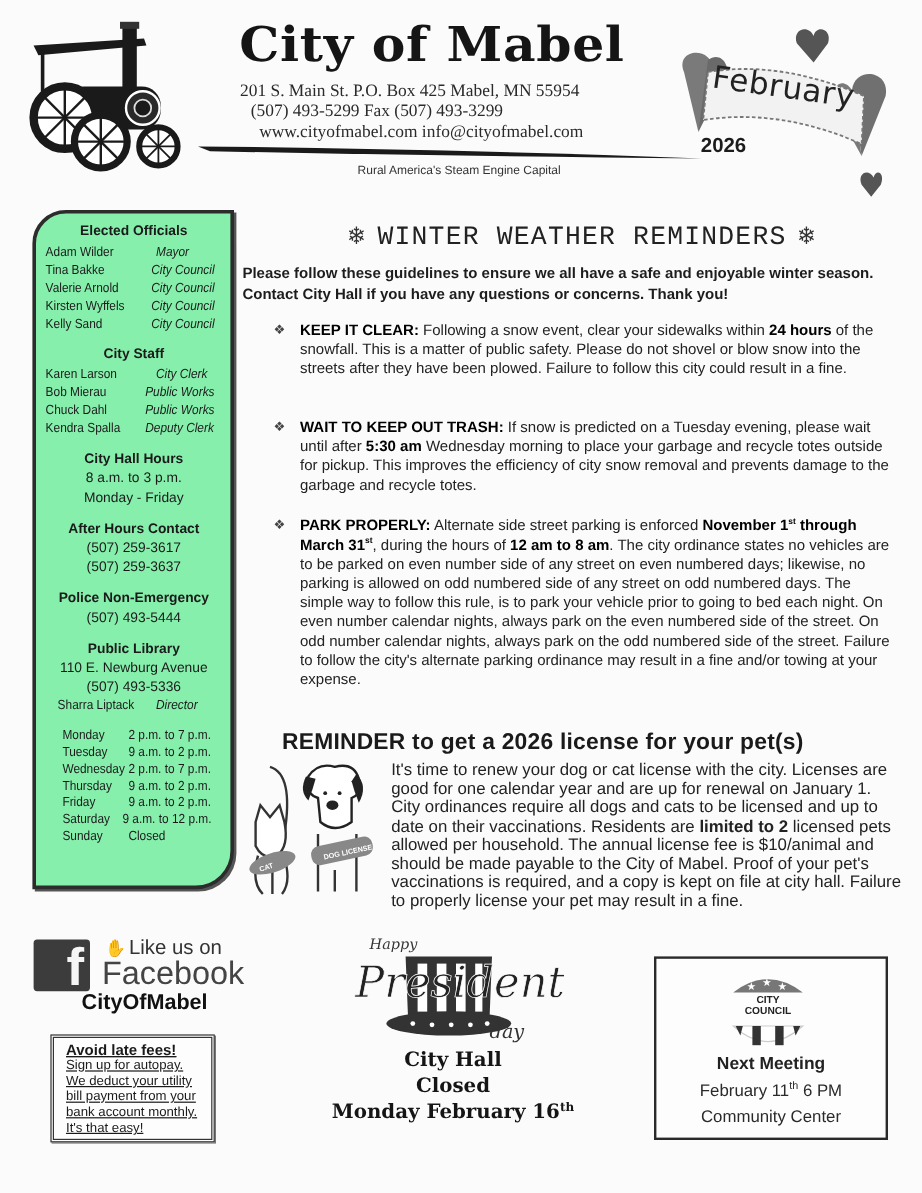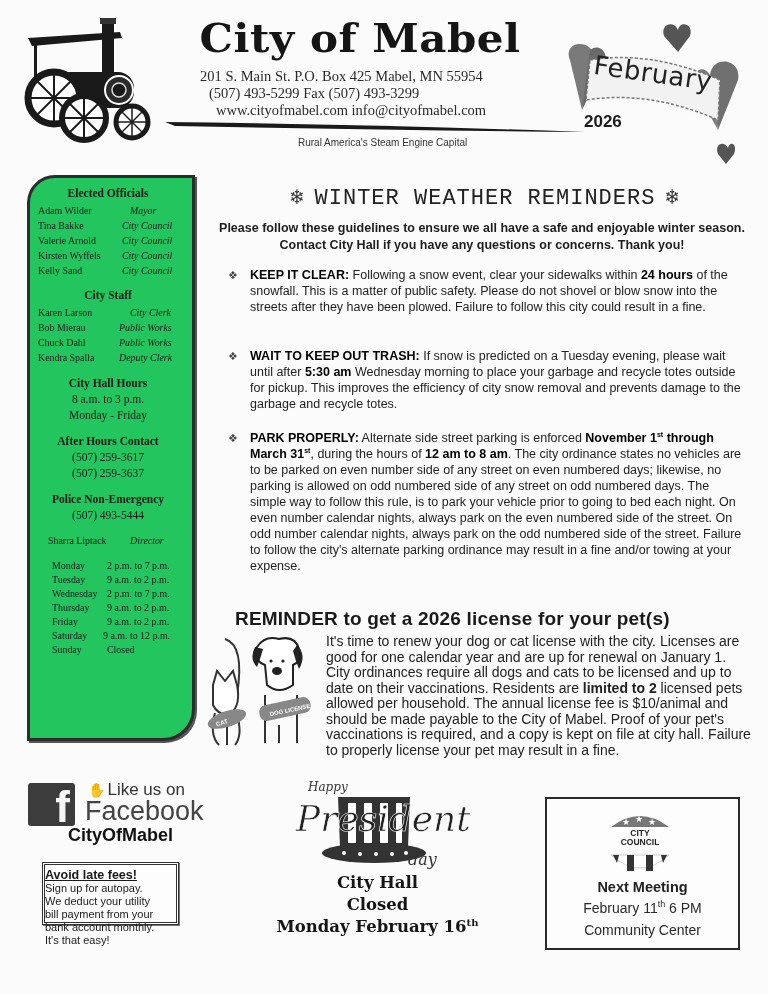--- a/index.html
+++ b/index.html
@@ -17,58 +17,58 @@
   .swoosh { position: absolute; left: 165px; top: 118px; width: 420px; height: 20px; }
   .tagline { position: absolute; left: 298px; top: 137px; font-size: 10px; color: #333; }
   .month-banner { position: absolute; left: 560px; top: 20px; width: 200px; height: 150px; }
   .month-text { position: absolute; left: 596px; top: 50px; font-family: "DejaVu Sans", sans-serif; font-size: 26px; color: #222;
                 transform: rotate(8deg); transform-origin: left top; letter-spacing: 0.5px; }
   .year { position: absolute; left: 584px; top: 112px; font-weight: 700; font-size: 17px; color: #1c1c1c; }
 
   
   .sidebar { position: absolute; left: 27px; top: 175px; width: 168px; height: 566px;
              border: 3px solid #2c2c2c; border-top-left-radius: 28px; border-bottom-right-radius: 32px;
-             background: #22c55e; padding: 8px 14px 6px 8px; font-size: 11px; line-height: 15px;
-             font-family: Liberation Serif, serif; box-shadow: 2px 2px 0 #555; }
+             background: #86efac; padding: 8px 7px 6px 8px; font-size: 11px; line-height: 15px;
+             font-family: Liberation Sans, sans-serif; box-shadow: 2px 2px 0 #555; }
   .sb-head { text-align: center; font-weight: 700; font-size: 11.5px; margin-bottom: 2px; }
   .sb-row { display: flex; }
   .sb-row .n { width: 92px; transform: scaleX(0.9); transform-origin: left; white-space: nowrap; }
   .sb-row .r { font-style: italic; white-space: nowrap; transform: scaleX(0.9); transform-origin: left; }
   .sb-center { text-align: center; font-size: 11.5px; line-height: 16px; }
   .sb-gap { height: 10px; }
   .lib-row { display: flex; font-size: 11px; line-height: 14px; padding-left: 14px; }
   .lib-row .d { width: 55px; white-space: nowrap; transform: scaleX(0.9); transform-origin: left; }
   .lib-row .h { white-space: nowrap; transform: scaleX(0.9); transform-origin: left; }
 
   
   .ww-title { position: absolute; left: 260px; top: 184px; width: 450px; text-align: center;
               font-family: Liberation Mono, monospace; font-size: 22px; letter-spacing: 1px; color: #222; font-weight: 400; }
   .ww-title .snow { font-size: 22px; color: #333; margin: 0 10px; }
-  .ww-intro { position: absolute; left: 202px; top: 220px; width: 560px; text-align: center; font-weight: 700; font-size: 12.5px; line-height: 17px; color: #1d1d1d; }
+  .ww-intro { position: absolute; left: 202px; top: 220px; width: 560px; text-align: left; font-weight: 700; font-size: 12.5px; line-height: 17px; color: #1d1d1d; }
   .bullet { position: absolute; left: 228px; width: 520px; font-size: 12.5px; line-height: 16px; color: #222; }
   .bullet .diamond { position: absolute; left: 0; top: 0; font-size: 11px; color: #444; }
   .bullet .txt { margin-left: 22px; }
   .bullet b { color: #000000; }
   sup { font-size: 7px; line-height: 0; }
 
   .pet-title { position: absolute; left: 235px; top: 608px; font-family: "Liberation Sans", sans-serif; font-weight: 900; font-size: 19px; color: #1a1a1a; letter-spacing: 0.2px; }
   .pet-art { position: absolute; left: 205px; top: 635px; width: 118px; height: 112px; }
   .pet-text { position: absolute; left: 326px; top: 634px; width: 425px; font-size: 14px; line-height: 15.5px; color: #222; }
 
   
   .fb { position: absolute; left: 28px; top: 778px; width: 190px; height: 70px; }
   .fb-square { position: absolute; left: 0; top: 5px; width: 47px; height: 43px; background: #3c3c3c; border-radius: 3px; color: #f5f5f5;
                font-weight: 700; font-size: 44px; line-height: 48px; text-align: right; padding-right: 5px; overflow: hidden; }
   .fb-like { position: absolute; left: 60px; top: 2px; font-size: 17px; color: #333; white-space: nowrap; }
   .fb-like .thumb { font-size: 14px; margin-right: 2px; }
   .fb-word { position: absolute; left: 57px; top: 18px; font-size: 27px; color: #444; }
   .fb-handle { position: absolute; left: 40px; top: 47px; font-weight: 900; font-size: 18px; color: #111; }
 
-  .autopay { position: absolute; left: 42px; top: 862px; width: 137px; height: 63px; border: 3px double #333; padding: 3px 0;
-             font-size: 11px; line-height: 13px; background: #fdfdfd; box-shadow: 1px 1px 0 #777; }
+  .autopay { position: absolute; left: 42px; top: 862px; width: 137px; height: 90px; border: 3px double #333; padding: 3px 10px;
+             font-size: 11px; line-height: 13px; background: #fdfdfd; box-shadow: 1px 1px 0 #777; text-decoration: underline; }
   .autopay .ah { font-weight: 900; font-size: 12.5px; text-decoration: underline; line-height: 14px; }
 
   .pres { position: absolute; left: 290px; top: 775px; width: 180px; height: 95px; }
   .closed { position: absolute; left: 255px; top: 872px; width: 245px; text-align: center; font-family: "DejaVu Serif", serif; font-weight: 900; font-size: 16.5px; line-height: 22px; color: #151515; }
 
   .council { position: absolute; left: 545px; top: 797px; width: 195px; height: 153px; border: 2px solid #2a2a2a; background: #fdfdfd; }
   .badge { position: absolute; left: 58px; top: 10px; width: 70px; height: 70px; }
   .council-label { position: absolute; left: 62px; top: 30px; width: 62px; text-align: center; font-weight: 700; font-size: 8.5px; line-height: 9px; color: #222; }
   .council-next { position: absolute; left: 0; top: 80px; width: 100%; text-align: center; font-weight: 700; font-size: 14.5px; color: #222; }
   .council-date { position: absolute; left: 0; top: 101px; width: 100%; text-align: center; font-size: 14px; color: #2a2a2a; }
@@ -182,20 +182,25 @@
     <div style="font-weight:700">After Hours Contact</div>
     <div>(507) 259-3617</div>
     <div>(507) 259-3637</div>
   </div>
   <div class="sb-gap"></div>
   <div class="sb-center">
     <div style="font-weight:700">Police Non-Emergency</div>
     <div>(507) 493-5444</div>
   </div>
   <div class="sb-gap"></div>
+  <div class="sb-center">
+    <div style="font-weight:700">Public Library</div>
+    <div>110 E. Newburg Avenue</div>
+    <div>(507) 493-5336</div>
+  </div>
   <div class="sb-row" style="padding-left:10px">
       <span class="n" style="width:82px">Sharra Liptack</span>
       <span class="r">Director</span>
     </div>
   <div class="sb-gap"></div>
   <div class="lib-row">
       <span class="d">Monday</span>
       <span class="h">2 p.m. to 7 p.m.</span>
     </div>
   <div class="lib-row">

